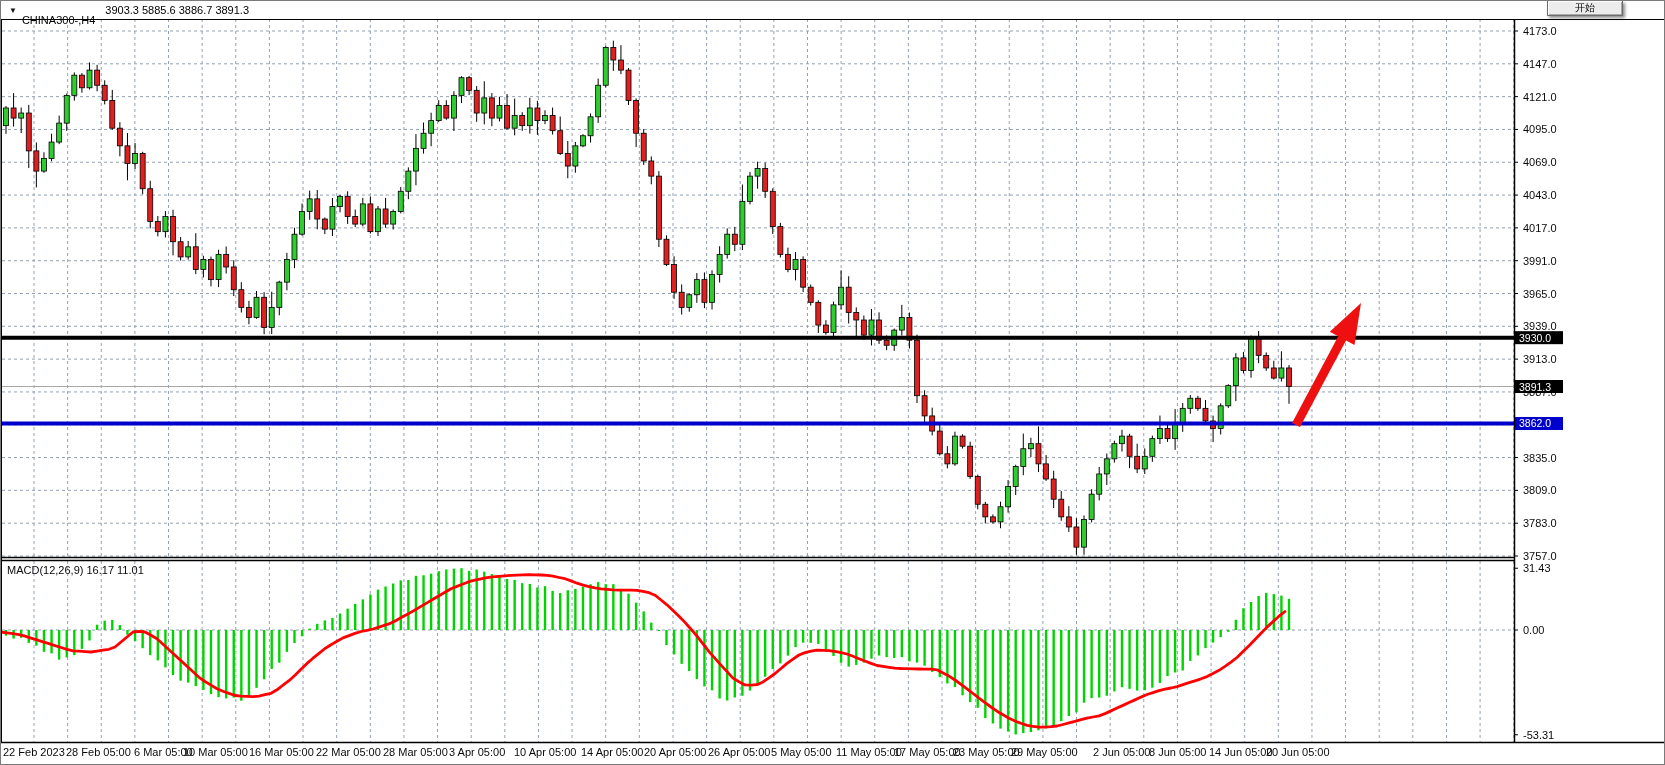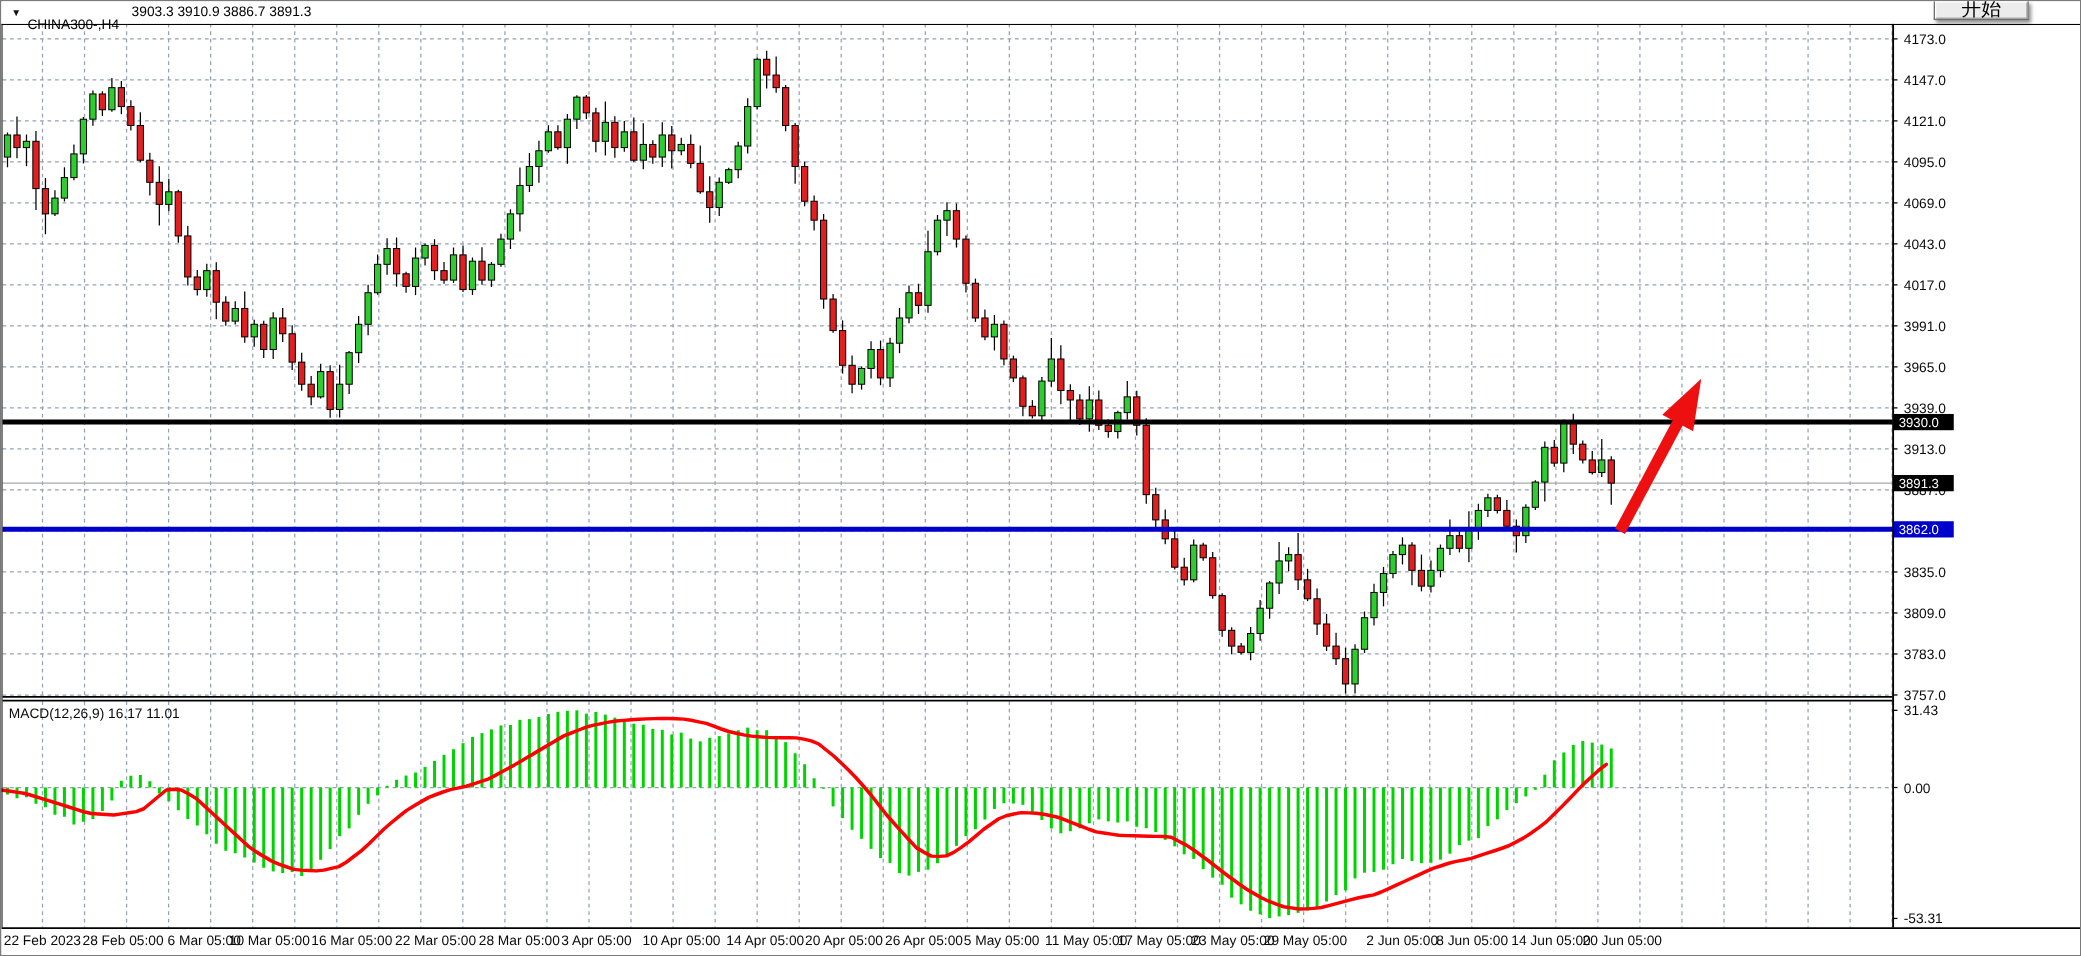--- a/index.html
+++ b/index.html
@@ -11,36 +11,36 @@
   .titlebar{
     position:absolute;top:0;left:0;right:0;height:18px;background:#ffffff;
     display:flex;align-items:center;font-size:11px;color:#000;z-index:4;
   }
   .caret{font-size:8px;margin:0 5px 0 8px;color:#111;}
   .symbol{margin-right:10px;margin-top:20px;}
   .start-button{
     position:absolute;left:1546px;top:0;width:76px;height:15px;z-index:10;
     background:#ececec;border:1px solid #6e6e6e;border-top:none;
     box-shadow:inset 1px 1px 0 #ffffff,inset -1px -1px 0 #a8a8a8,2px 2px 3px rgba(0,0,0,0.45);
-    font-family:"Liberation Sans",sans-serif;font-size:16px;line-height:14px;text-align:center;
+    font-family:"Liberation Sans",sans-serif;font-size:10px;line-height:14px;text-align:center;
     padding:0;cursor:pointer;color:#000;
   }
   svg#chart-svg{position:absolute;top:0;left:0;}
   svg text{font-family:"Liberation Sans",sans-serif;font-size:11px;fill:#0a0a0a;}
   svg text.badge-txt{fill:#ffffff;font-size:10.5px;}
 </style>
 </head>
 <body>
 
 <div class="window">
 
   <div class="titlebar">
     <span class="caret">▼</span>
     <span class="symbol">CHINA300-,H4</span>
-    <span>3903.3 3910.9 3886.7 3891.3</span>
+    <span>3903.3 5885.6 3886.7 3891.3</span>
   </div>
 
   <button class="start-button">开始</button>
 
   <svg id="chart-svg" width="1665" height="765">
     <g id="g-grid">
         <line x1="1" y1="30" x2="1513" y2="30" stroke="#94a2b3" stroke-width="1" stroke-dasharray="3,3"></line>
         <line x1="1" y1="62.8125" x2="1513" y2="62.8125" stroke="#94a2b3" stroke-width="1" stroke-dasharray="3,3"></line>
         <line x1="1" y1="95.625" x2="1513" y2="95.625" stroke="#94a2b3" stroke-width="1" stroke-dasharray="3,3"></line>
         <line x1="1" y1="128.4375" x2="1513" y2="128.4375" stroke="#94a2b3" stroke-width="1" stroke-dasharray="3,3"></line>

